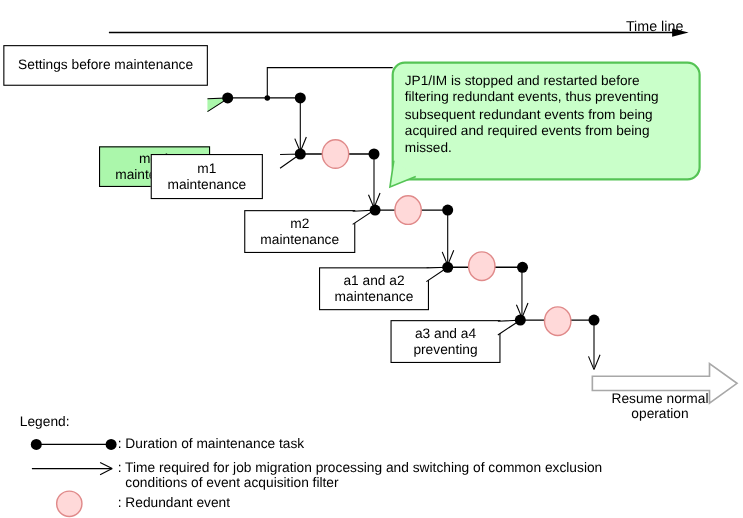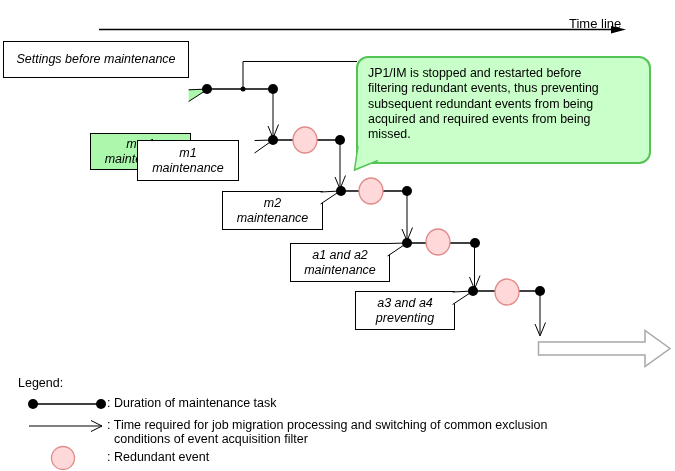--- a/index.html
+++ b/index.html
@@ -2,25 +2,25 @@
 <html><head>
 <meta charset="utf-8">
 <style>
   html,body{margin:0;padding:0;background:#fff;}
   .stage{position:relative;width:675px;height:471px;background:#fff;overflow:hidden;
          font-family:"Liberation Sans",sans-serif;color:#000;}
   .stage svg{position:absolute;left:0;top:0;pointer-events:none;}
   .txt{position:absolute;font-size:12.5px;line-height:15px;}
   .box{position:absolute;border:1px solid #000;background:#fff;
        display:flex;flex-direction:column;justify-content:center;
-       text-align:center;font-size:12.5px;line-height:15px;white-space:pre-line;font-style:italic;}
+       text-align:center;font-size:12.5px;line-height:15px;white-space:pre-line;}
   .box.green{background:#ABF7AB;margin-top:44px;}
   .callout{position:absolute;left:356px;top:56px;width:267px;height:96px;
            background:#C9FFC9;border:2px solid #55C455;border-radius:12px;
-           padding:8px 14px 0 10px;font-size:12.4px;line-height:15.3px;white-space:pre;}
+           padding:8px 0 0 10px;font-size:12.4px;line-height:15.3px;white-space:pre;}
   .resume{position:absolute;left:541px;top:355px;width:118px;text-align:center;
           font-size:12.5px;line-height:14px;white-space:pre-line;}
   .legend-title{position:absolute;left:18px;top:376px;font-size:12.5px;}
   .lg{position:absolute;font-size:12.5px;line-height:13.5px;white-space:pre;}
   .ln{stroke:#000;stroke-width:1.3;fill:none;}
   .thin{stroke:#000;stroke-width:1;fill:none;}
   .dot{fill:#000;stroke:none;}
 </style>
 </head>
 <body>
@@ -45,20 +45,22 @@
 
   <div class="box" style="left:355px;top:291px;width:98px;height:37px;">a3 and a4
 preventing</div>
 
   <div class="callout">JP1/IM is stopped and restarted before
 filtering redundant events, thus preventing
 subsequent redundant events from being
 acquired and required events from being
 missed.</div>
 
+  <div class="resume">Resume normal
+operation</div>
 
   <div class="legend-title">Legend:</div>
   <div class="lg" style="left:107px;top:397px;">: Duration of maintenance task</div>
   <div class="lg" style="left:107px;top:419px;">: Time required for job migration processing and switching of common exclusion
   conditions of event acquisition filter</div>
   <div class="lg" style="left:107px;top:451px;">: Redundant event</div>
 
   <svg width="675" height="471" viewBox="0 0 675 471">
 
     <line class="ln" x1="99" y1="29.5" x2="618" y2="29.5"></line>

